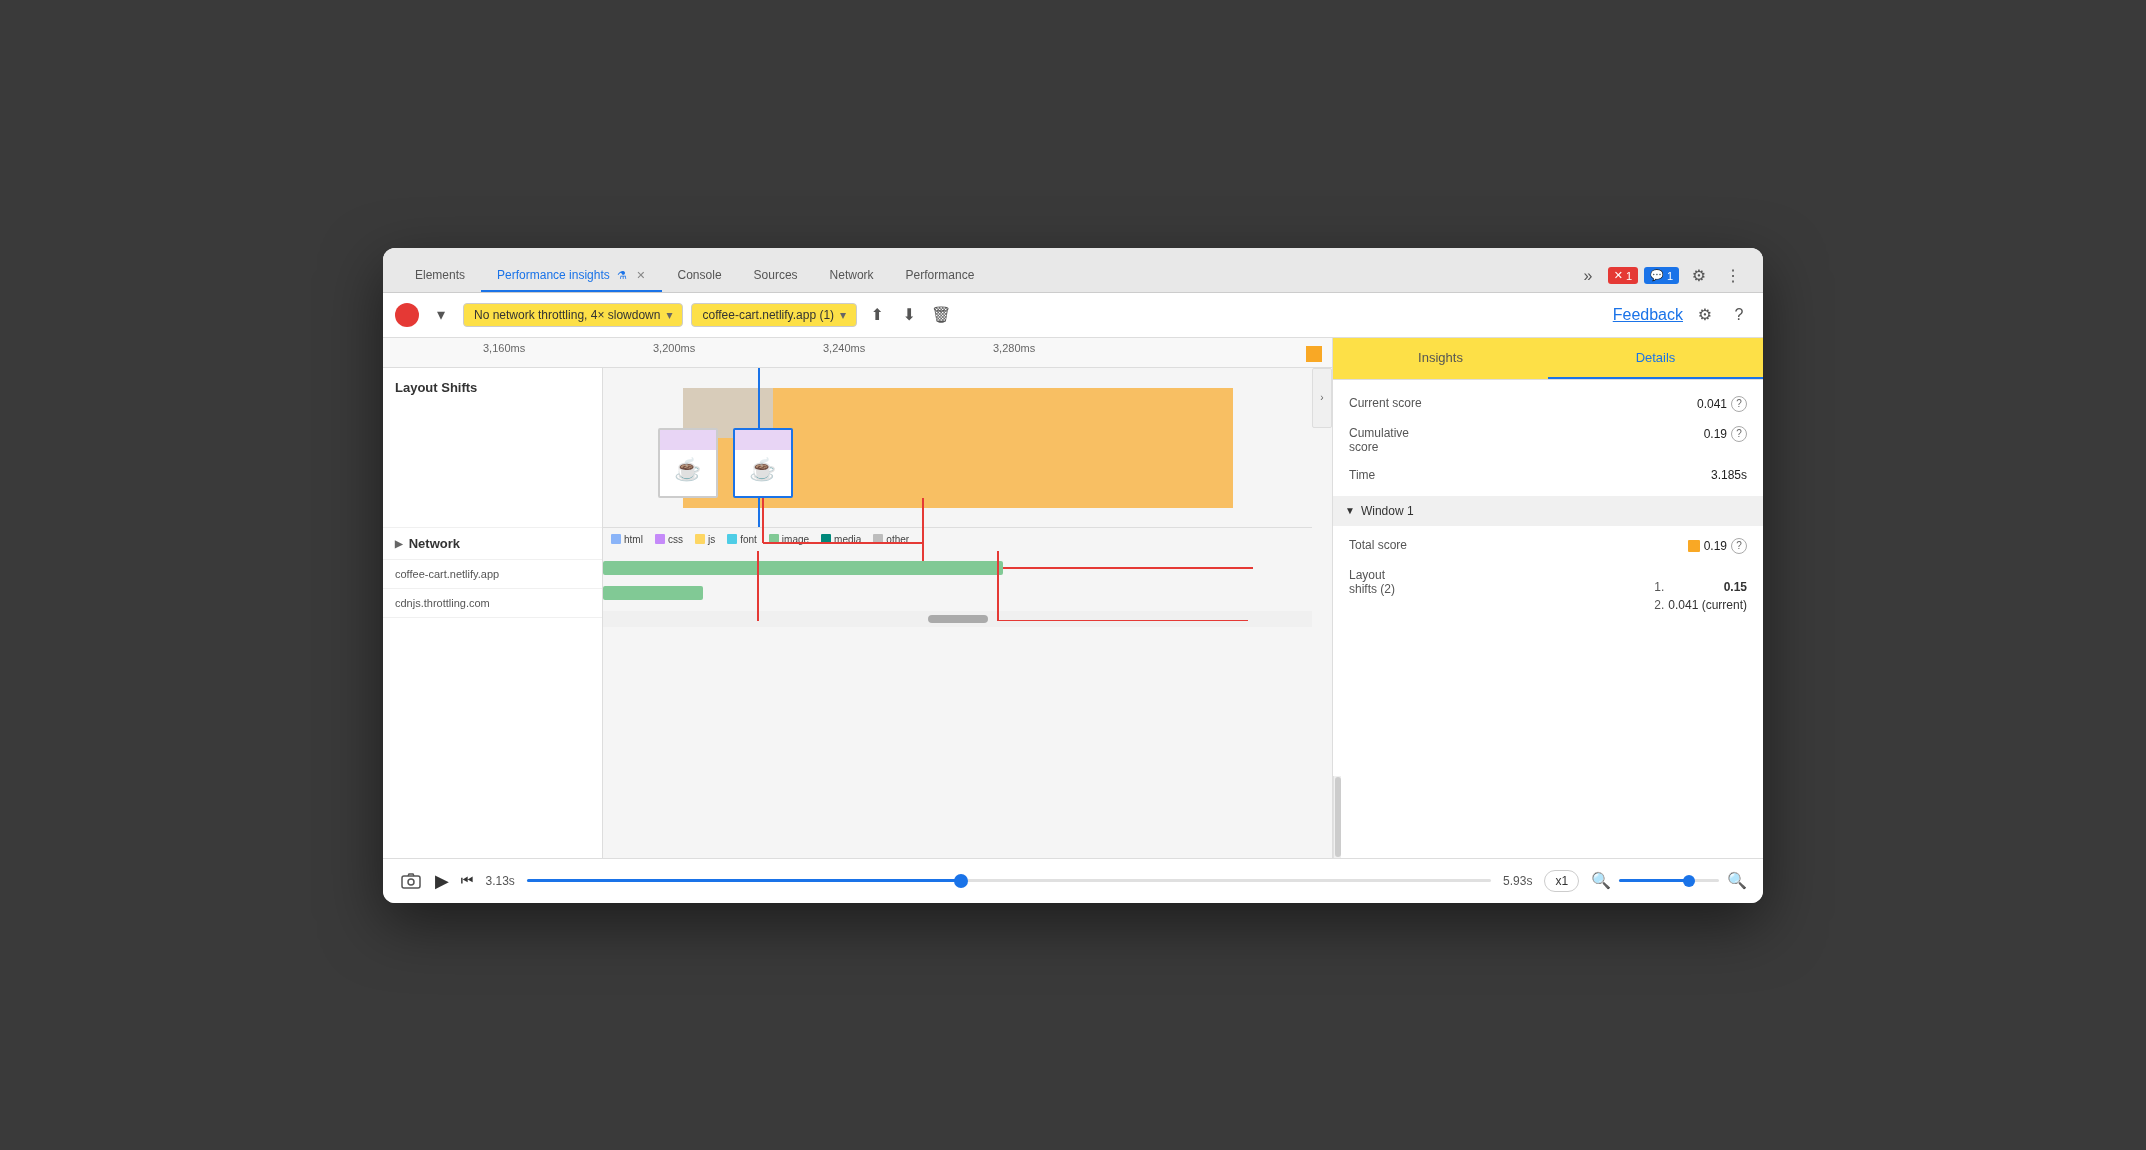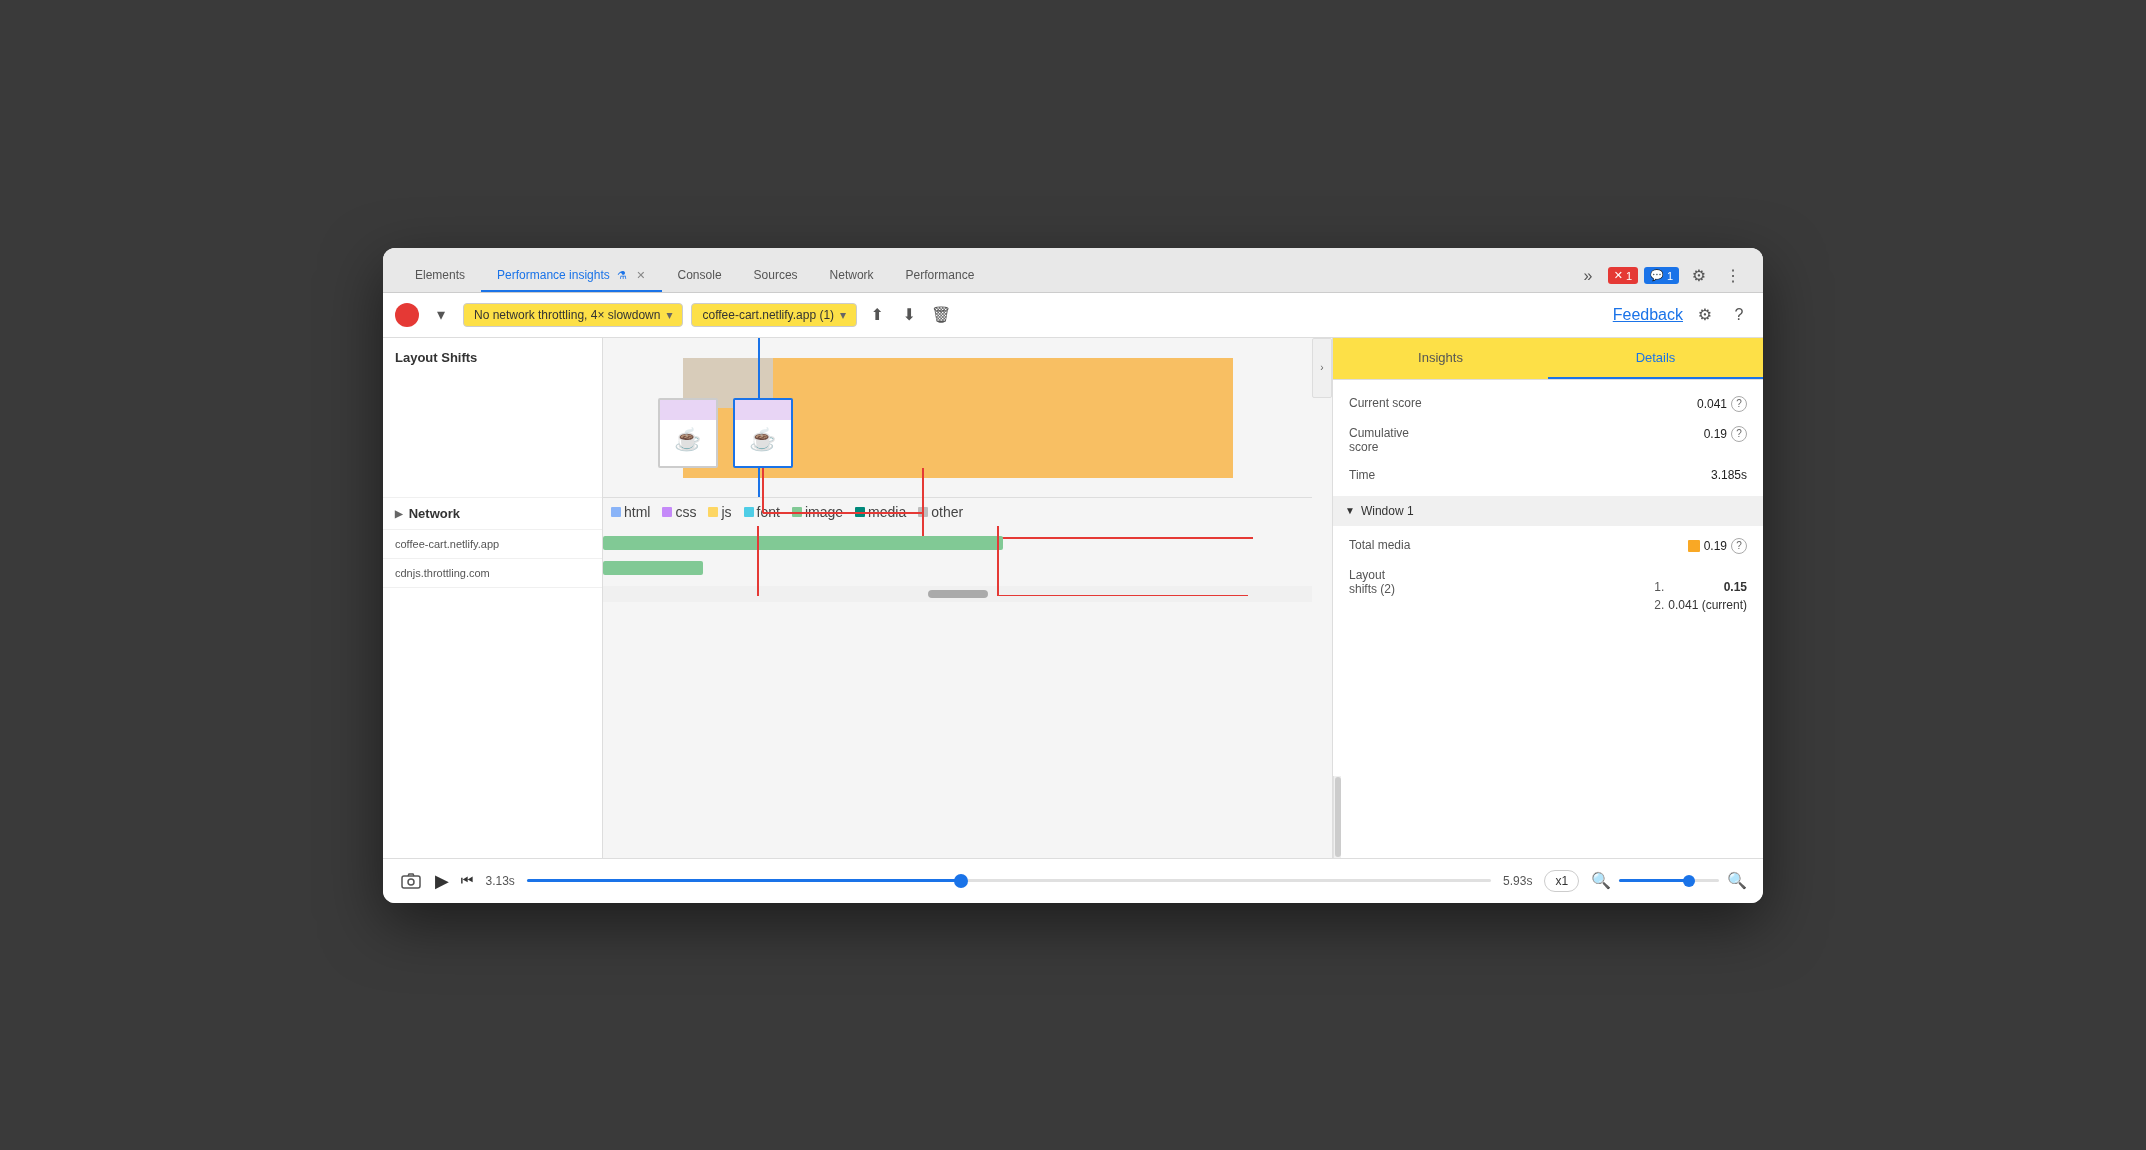--- a/index.html
+++ b/index.html
@@ -261,21 +261,21 @@
       padding-top: 15px;
     }
     .thumb-cup {
       font-size: 22px;
     }
     .legend-row {
       display: flex;
       align-items: center;
       gap: 12px;
       padding: 6px 8px;
-      font-size: 14px;
+      font-size: 10px;
       color: #444;
     }
     .legend-item {
       display: flex;
       align-items: center;
       gap: 3px;
     }
     .legend-dot {
       width: 10px;
       height: 10px;
@@ -604,20 +604,27 @@
       <span class="feedback-link">Feedback</span>
       <div class="toolbar-icon">⚙</div>
       <div class="toolbar-icon">?</div>
     </div>
   </div>
 
   <div class="main-content">
 
     <div class="timeline-panel">
 
+      <div class="time-ruler">
+        <span class="time-mark" style="left: 100px;">3,160ms</span>
+        <span class="time-mark" style="left: 270px;">3,200ms</span>
+        <span class="time-mark" style="left: 440px;">3,240ms</span>
+        <span class="time-mark" style="left: 610px;">3,280ms</span>
+        <div class="orange-square"></div>
+      </div>
 
       <div class="timeline-content">
 
         <div class="timeline-labels">
           <div class="timeline-label-row section" style="height:160px; align-items:flex-start; padding-top:12px;">
             <span>Layout Shifts</span>
           </div>
           <div class="timeline-label-row section">
             <span class="expand-icon">▶</span>
             <span>Network</span>
@@ -749,21 +756,21 @@
         </div>
 
         <div class="section-header">
           <span class="section-arrow">▼</span>
           <span>Window 1</span>
         </div>
 
         <div style="padding: 12px 0;">
 
           <div class="detail-row">
-            <div class="detail-label">Total media</div>
+            <div class="detail-label">Total score</div>
             <div class="detail-value">
               <div class="score-dot" style="background:#f9a825;"></div>
               <span>0.19</span>
               <div class="help-icon">?</div>
             </div>
           </div>
 
           <div class="detail-row">
             <div class="detail-label">Layout<br>shifts (2)</div>
             <div class="shift-list">

